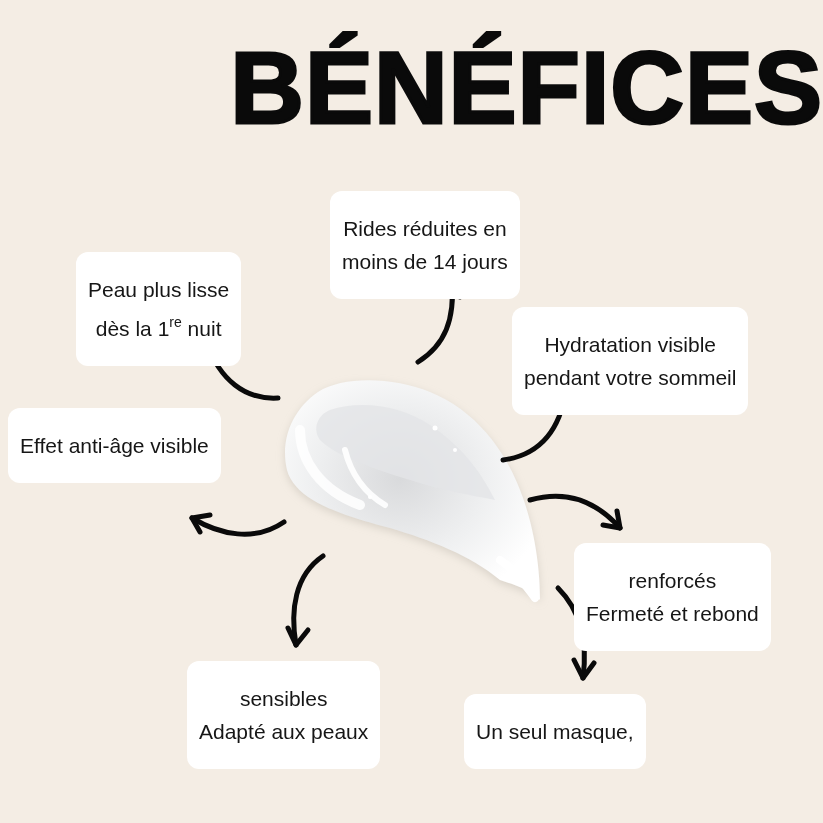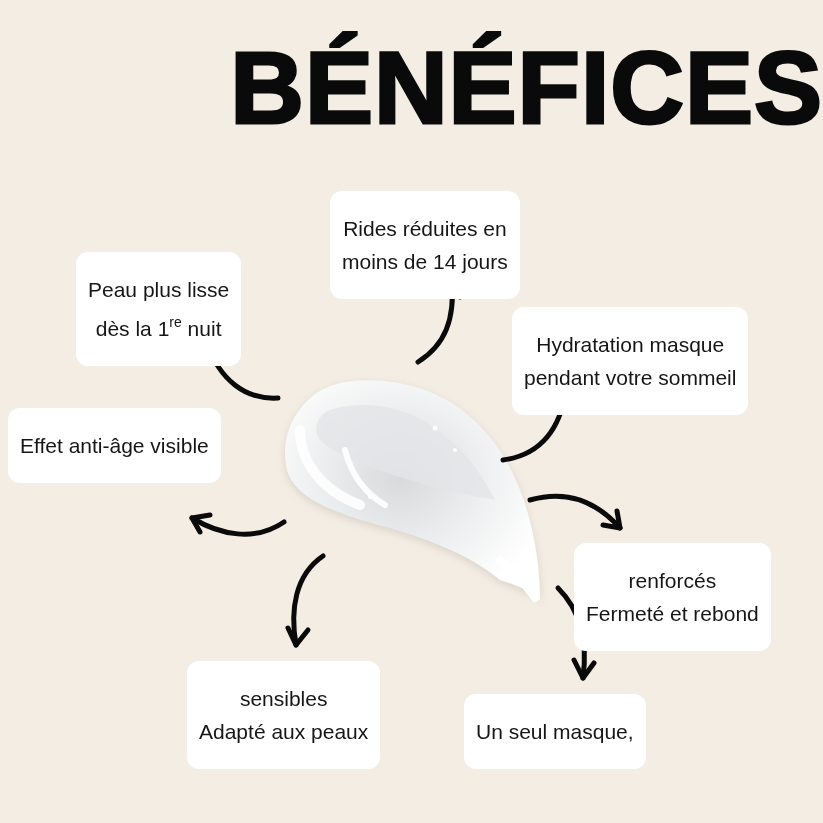--- a/index.html
+++ b/index.html
@@ -108,21 +108,21 @@
   <div>Rides réduites en</div>
   <div>moins de 14 jours</div>
 </div>
 
 <div class="label" style="left:70px; top:252px;">
   <div>Peau plus lisse</div>
   <div><span>dès la 1</span><sup>re</sup><span> nuit</span></div>
 </div>
 
 <div class="label" style="left:506px; top:307px;">
-  <div>Hydratation masque</div>
+  <div>Hydratation visible</div>
   <div>pendant votre sommeil</div>
 </div>
 
 <div class="label" style="left:2px; top:408px;">
   <div>Effet anti-âge visible</div>
 </div>
 
 <div class="label" style="left:568px; top:543px;">
   <div>renforcés</div>
   <div>Fermeté et rebond</div>

